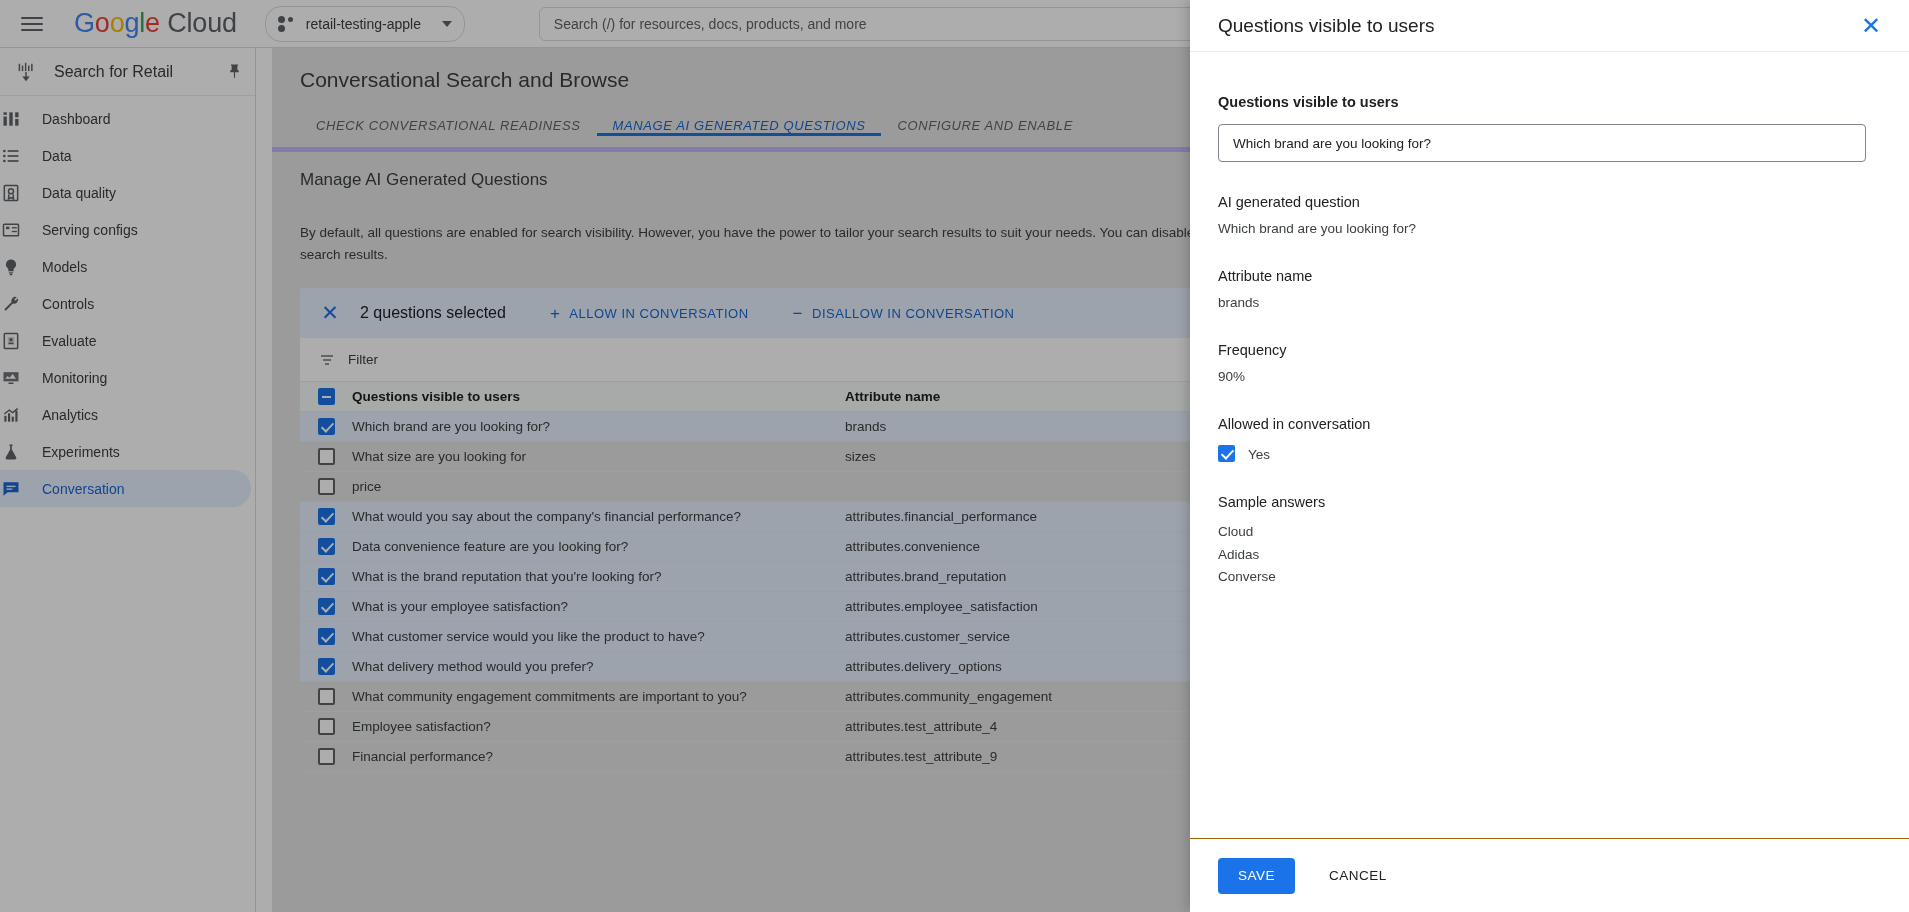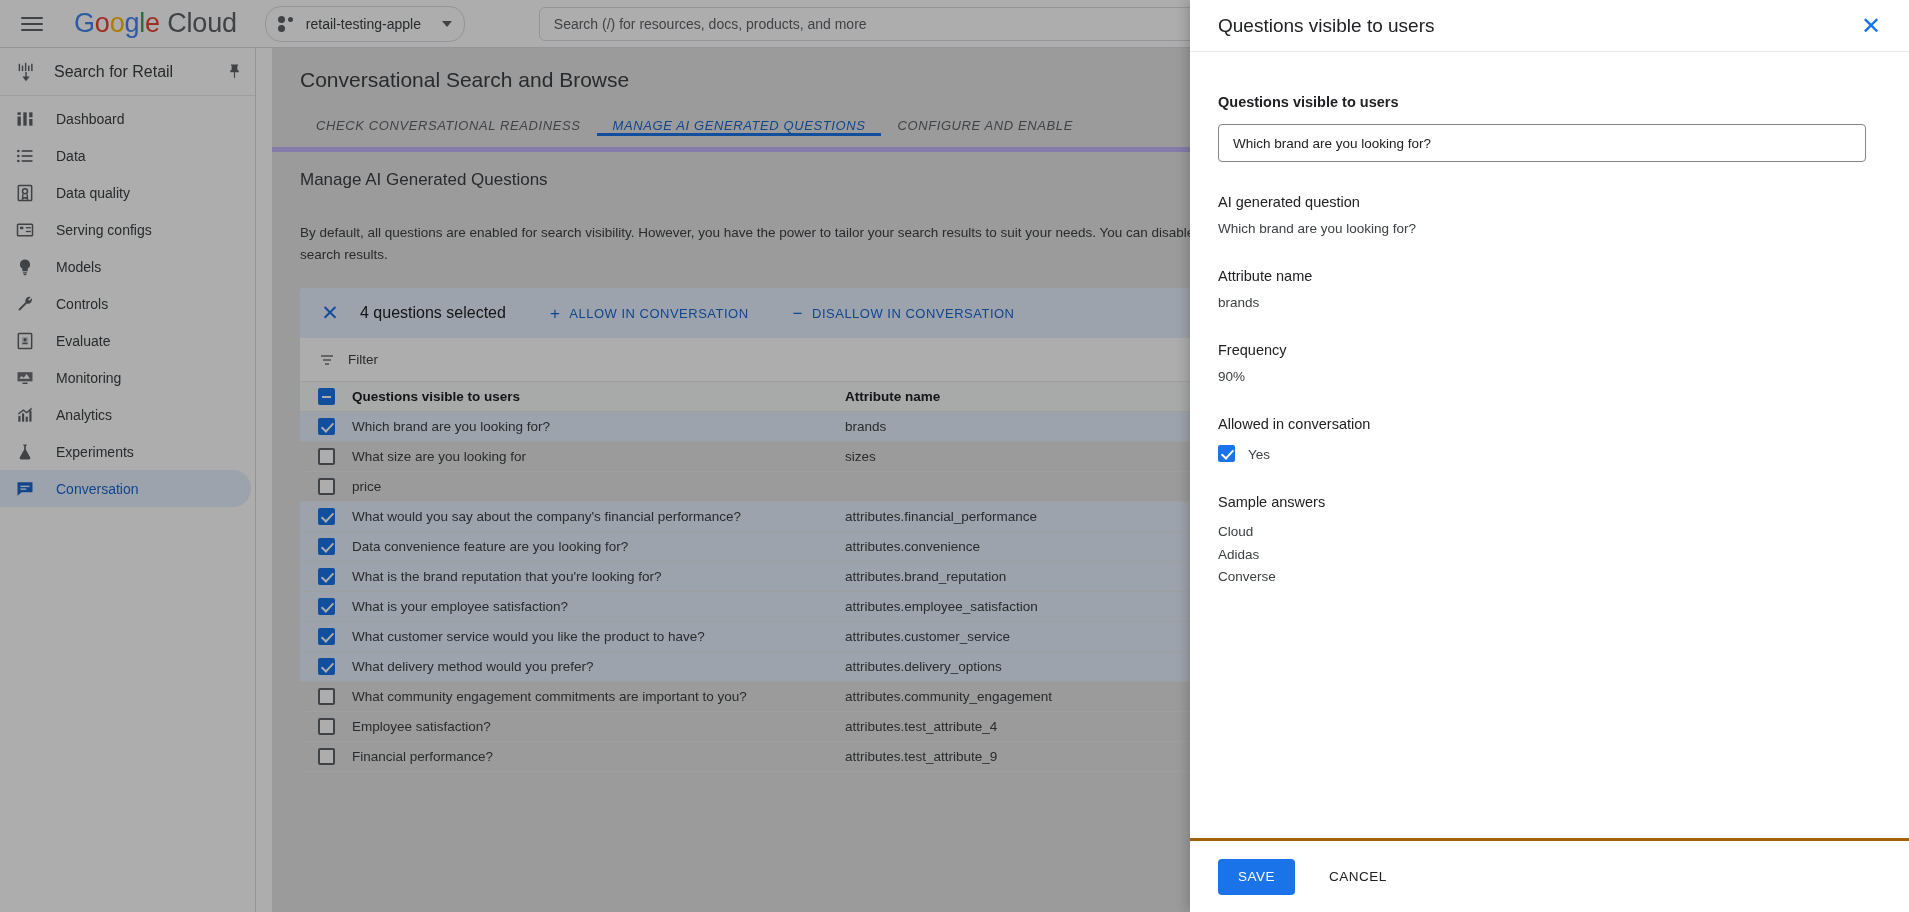--- a/index.html
+++ b/index.html
@@ -60,21 +60,21 @@
     height: 48px; display: flex; align-items: center; padding: 0 10px 0 14px;
     border-bottom: 1px solid #e8eaed;
   }
   .side-head .prod-icon { width: 24px; height: 24px; flex: 0 0 24px; color: #5f6368;
                           display: flex; align-items: center; justify-content: center; }
   .side-head .prod-title { margin-left: 16px; font-size: 16px; color: #3c4043; white-space: nowrap; }
   .pin-icon { margin-left: auto; width: 22px; height: 22px; color: #5f6368; cursor: pointer;
               display:flex; align-items:center; justify-content:center; }
   .nav-list { padding-top: 4px; }
   .nav-item {
-    height: 37px; display: flex; align-items: center; padding-left: 14px;
+    height: 37px; display: flex; align-items: center; 
     font-size: 14px; color: #3c4043; cursor: pointer; position: relative;
   }
   .nav-item .ni-icon { width: 22px; height: 22px; flex: 0 0 22px; color: #5f6368;
                        display: flex; align-items: center; justify-content: center; }
   .nav-item .ni-label { margin-left: 20px; white-space: nowrap; }
   .nav-item.active { background: #e8f0fe; color: #1967d2; border-radius: 0 18px 18px 0; margin-right: 4px; }
   .nav-item.active .ni-icon { color: #1967d2; }
 
   
   .main {
@@ -139,21 +139,21 @@
                  display: flex; align-items: center; justify-content: center; font-size: 24px; line-height: 1; }
   .panel-body { flex: 1 1 auto; overflow: hidden; padding: 42px 28px 0 28px; }
   .fld-label { font-size: 14.5px; font-weight: 700; color: #202124; }
   .txt-input { margin-top: 14px; width: 648px; height: 38px; border: 1px solid #80868b; border-radius: 4px;
                padding: 0 14px; font-size: 13.5px; color: #202124; display: flex; align-items: center; cursor: text; }
   .sec { margin-top: 32px; }
   .sec .sec-h { font-size: 14.5px; font-weight: 400; color: #202124; }
   .sec .sec-v { margin-top: 11px; font-size: 13.5px; color: #3c4043; }
   .yes-row { margin-top: 13px; display: flex; align-items: flex-end; gap: 13px; }
   .sample-line { font-size: 13.5px; color: #3c4043; line-height: 22.5px; }
-  .panel-foot { flex: 0 0 74px; border-top: 3px solid #a16207; display: flex; align-items: center;
+  .panel-foot { flex: 0 0 74px; border-top: 1px solid #a16207; display: flex; align-items: center;
                 padding: 0 28px; gap: 22px; }
   .btn-save { background: #1a73e8; color: #fff; height: 36px; padding: 0 20px; border-radius: 4px;
               display: flex; align-items: center; font-size: 13.5px; letter-spacing: .5px; cursor: pointer; }
   .btn-cancel { color: #202124; height: 36px; padding: 0 12px; display: flex; align-items: center;
                 font-size: 13.5px; letter-spacing: .5px; cursor: pointer; }
   svg { display: block; }
 </style>
 </head>
 <body>
 
@@ -332,21 +332,21 @@
         </div>
         <div class="tab">
           <span>CONFIGURE AND ENABLE</span>
         </div>
       </div>
     <div class="section-title">Manage AI Generated Questions</div>
     <div class="desc">By default, all questions are enabled for search visibility. However, you have the power to tailor your search results to suit your needs. You can disable certain questions to refine your search results.</div>
 
     <div class="sel-bar">
       <span class="sel-x">✕</span>
-      <span class="sel-count">4 questions selected</span>
+      <span class="sel-count">2 questions selected</span>
       <span class="sel-action">
         <span class="sgn">+</span>
         <span>ALLOW IN CONVERSATION</span>
       </span>
       <span class="sel-action">
         <span class="sgn">−</span>
         <span>DISALLOW IN CONVERSATION</span>
       </span>
     </div>
 

